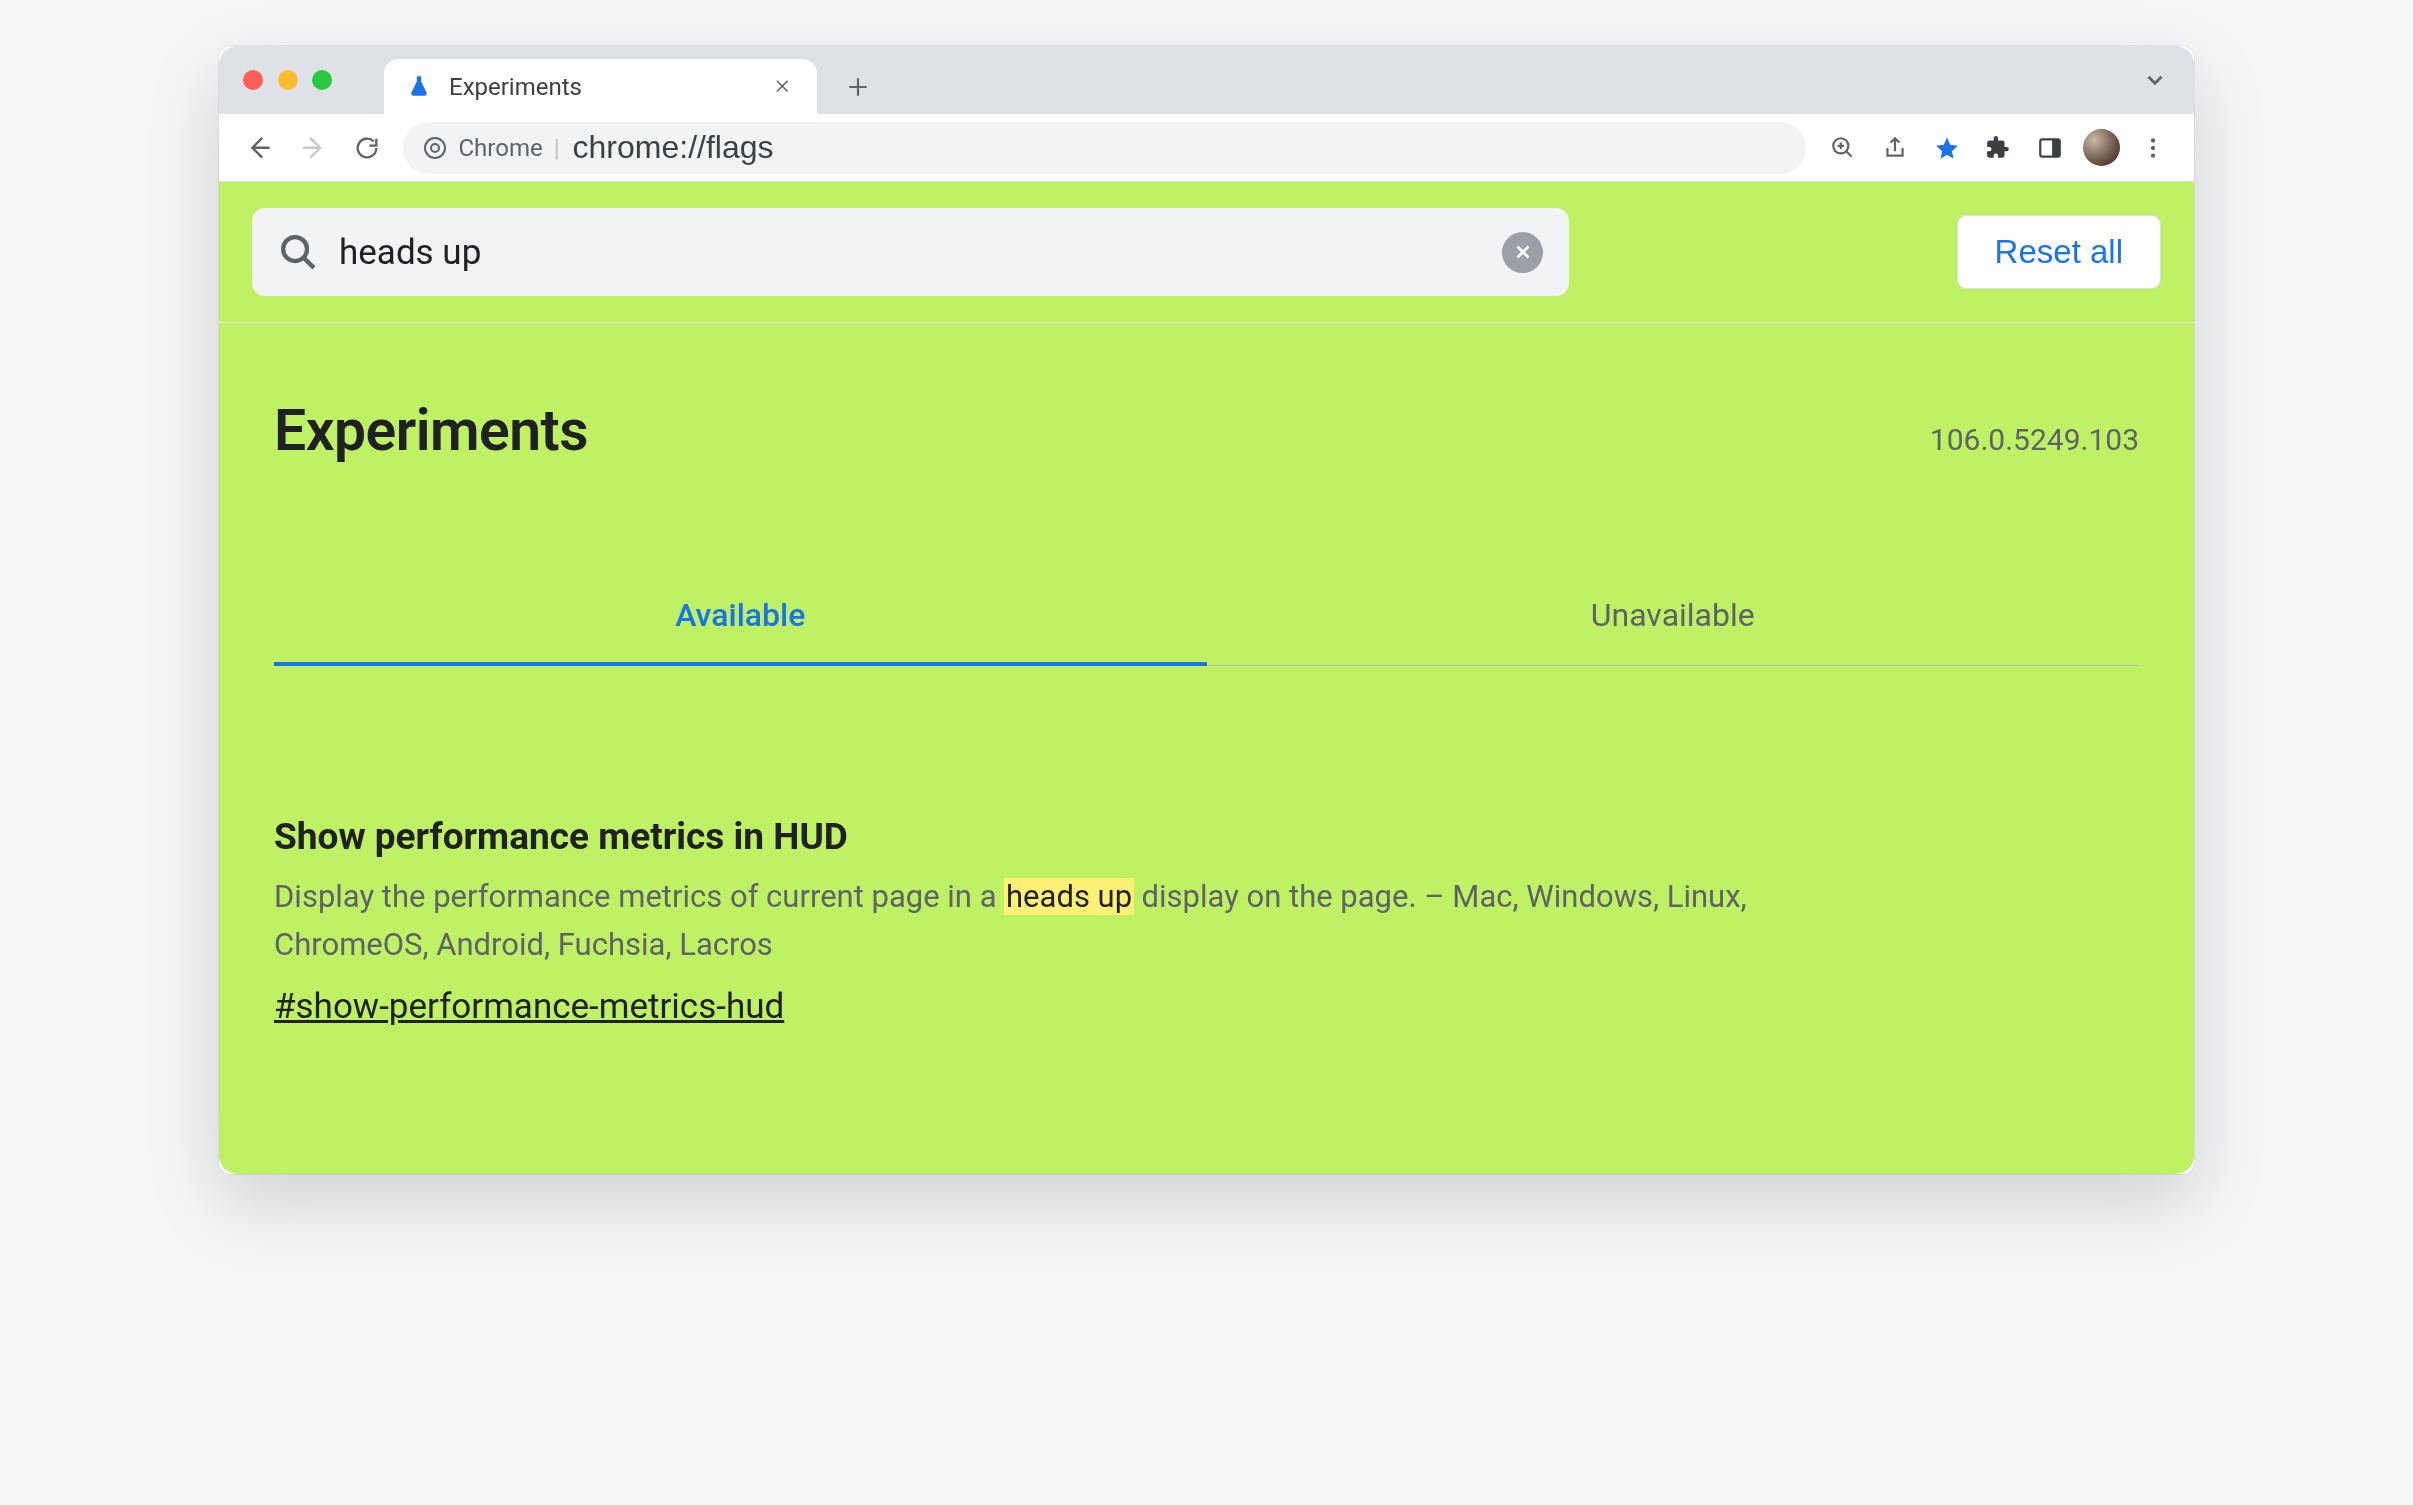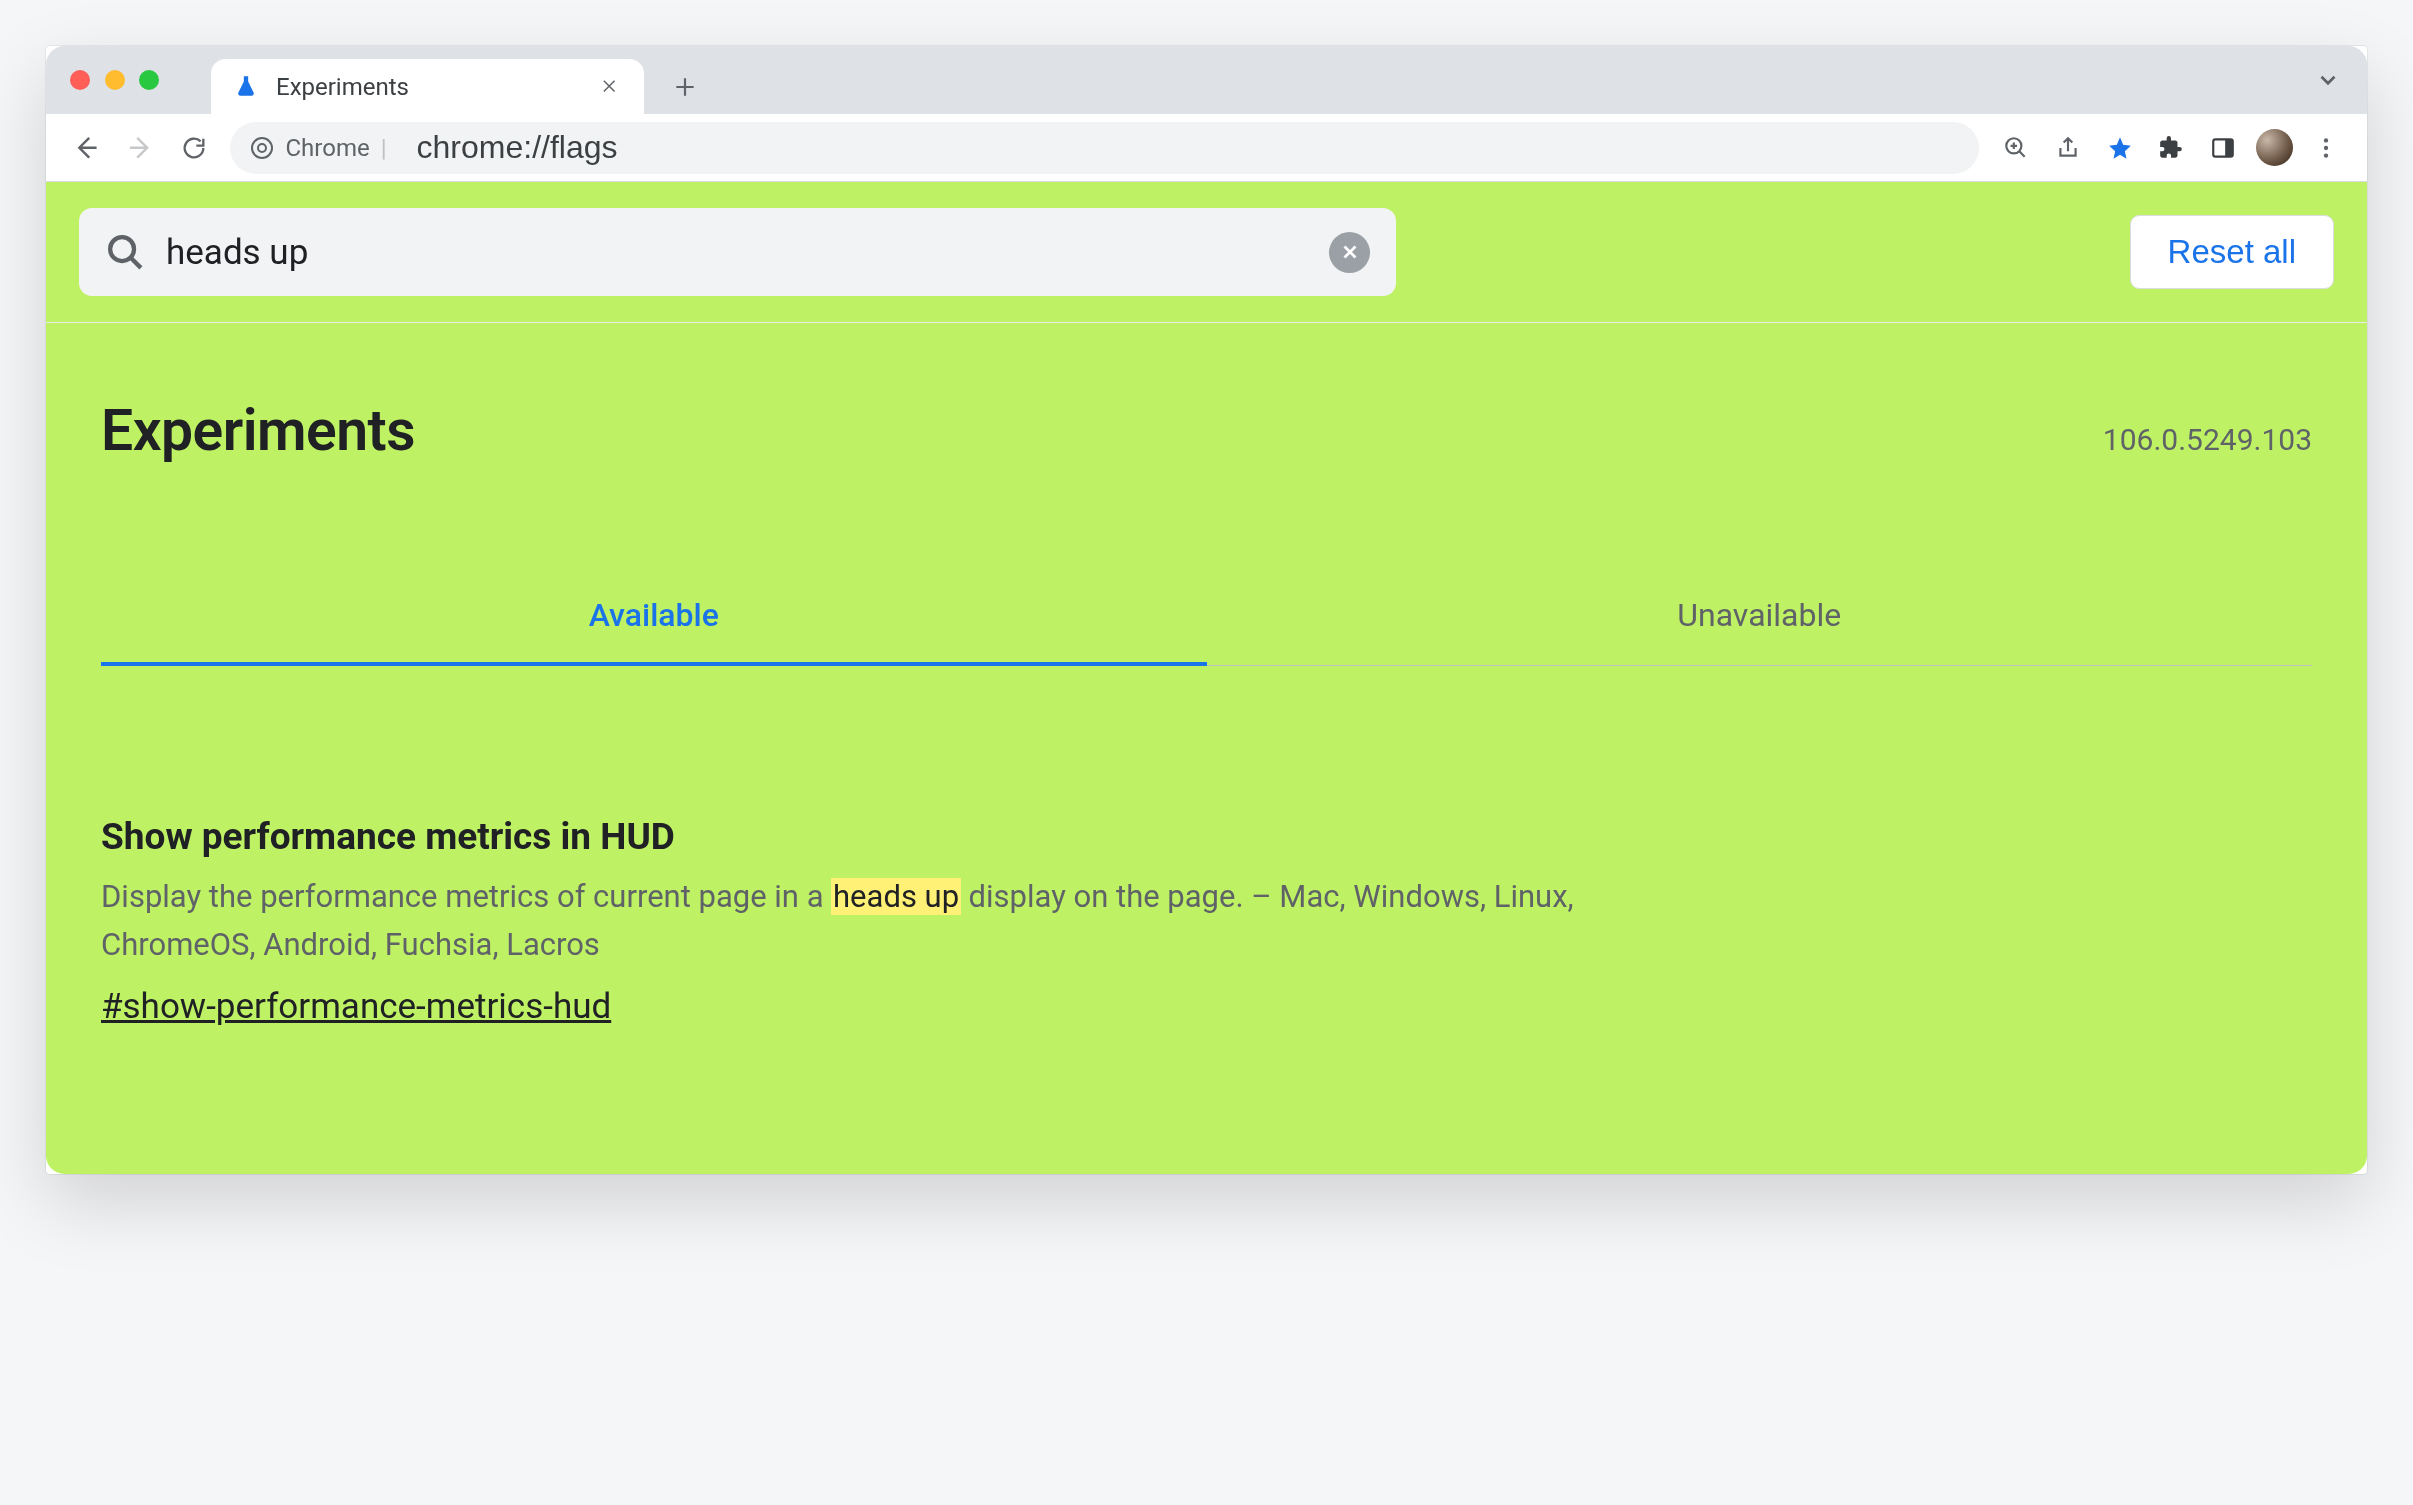--- a/index.html
+++ b/index.html
@@ -8,24 +8,24 @@
       font-family: -apple-system, BlinkMacSystemFont, "Segoe UI", Roboto, Helvetica, Arial, sans-serif;
       background: #f5f6f8;
       display: flex;
       justify-content: center;
       align-items: flex-start;
       min-height: 100vh;
       padding: 46px 28px;
     }
 
     .browser-window {
-      width: 2321px;
+      width: 1975px;
       max-width: 100%;
       background: #fff;
-      border-radius: 4px;
+      border-radius: 12px;
       overflow: visible;
       box-shadow: 0 28px 74px rgba(0,0,0,.15), 0 0 0 0.9px rgba(0,0,0,.06);
       position: relative;
     }
 
     
     .tab-strip {
       height: 68px;
       background: #dee1e6;
       display: flex;
@@ -93,21 +93,21 @@
     }
     .toolbar .icon-btn.fwd { opacity:.35; }
     .omnibox {
       flex:1;
       height: 52px;
       background: #f1f3f4;
       border-radius: 26px;
       display:flex;
       align-items:center;
       padding: 12px 20px;
-      gap: 30px;
+      gap: 13px;
       margin: 0 7.4px;
     }
     .omnibox .site-chip {
       display:flex; align-items:center; gap:11px; color:#5f6368; font-size:24px;
     }
     .omnibox .sep { color:#bdc1c6; }
     .omnibox-input {
       border:none; outline:none; background:transparent; font-size:32px; color:#3c4043; flex:1;
     }
     .toolbar-right { display:flex; align-items:center; gap:3.7px; }

